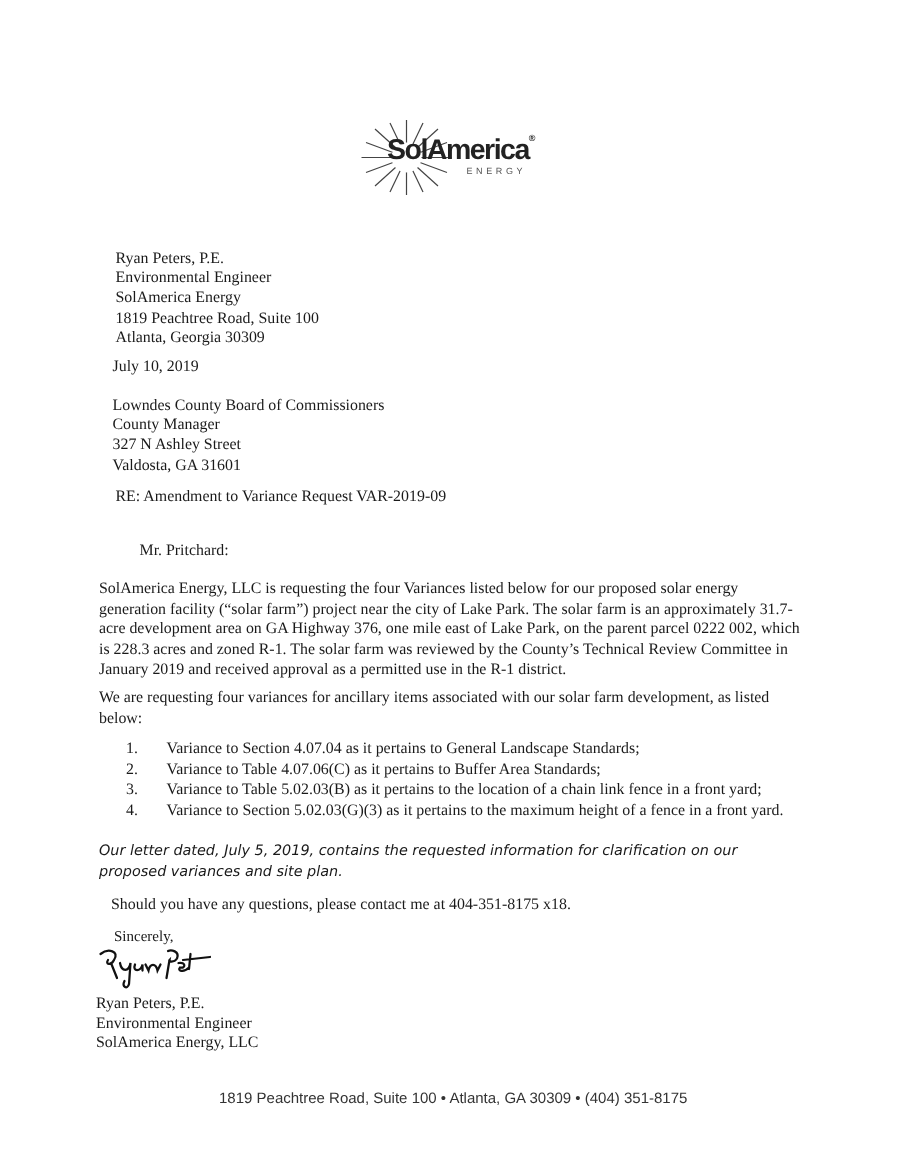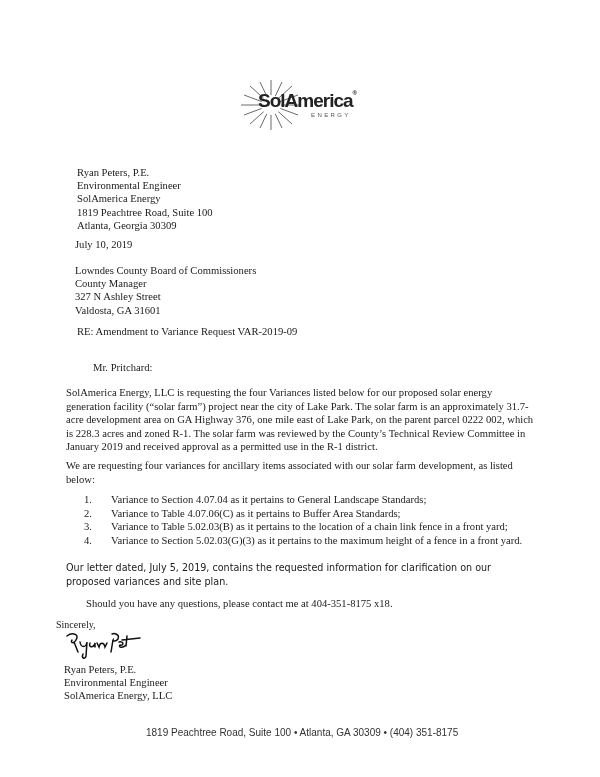--- a/index.html
+++ b/index.html
@@ -88,25 +88,25 @@
   <div class="item">
     <span class="num">3.</span>
     <span>Variance to Table 5.02.03(B) as it pertains to the location of a chain link fence in a front yard;</span>
   </div>
   <div class="item">
     <span class="num">4.</span>
     <span>Variance to Section 5.02.03(G)(3) as it pertains to the maximum height of a fence in a front yard.</span>
   </div>
 </div>
 
-<div class="para calib" style="top:561px; width:440px;">Our letter dated, July 5, 2019, contains the requested information for clarification on our proposed variances and site plan.</div>
+<div class="para calib" style="top:561px; width:440px;font-style:italic;">Our letter dated, July 5, 2019, contains the requested information for clarification on our proposed variances and site plan.</div>
 
-<div class="abs" style="left:86px; top:598px;">Should you have any questions, please contact me at 404-351-8175 x18.</div>
+<div class="abs" style="left:74px; top:598px;">Should you have any questions, please contact me at 404-351-8175 x18.</div>
 
-<div class="abs" style="left:56px; top:619px; font-size:10px;">Sincerely,</div>
+<div class="abs" style="left:76px; top:619px; font-size:10px;">Sincerely,</div>
 
 <div class="sig">
   <svg width="80" height="30" viewBox="0 0 80 30">
     <path d="M3 6 C8 2,16 4,12 10 C10 14,6 13,8 10 M10 12 L14 22 M16 12 C17 18,22 18,23 12 L22 26 C21 30,17 28,19 24 M26 13 C24 18,30 18,31 13 L31 17 M33 13 L35 17 C36 12,40 12,41 17 L43 13 M48 4 C50 3,56 4,54 9 C52 12,48 11,49 10 L47 22 M55 12 C60 11,60 16,56 15 C54 17,58 19,62 15 M63 6 L62 16 M58 10 L76 8" fill="none" stroke="#111" stroke-width="1.5" stroke-linecap="round"></path>
   </svg>
 </div>
 
 <div class="abs" style="left:64px; top:663px;">
   <div class="line">Ryan Peters, P.E.</div>
   <div class="line">Environmental Engineer</div>

